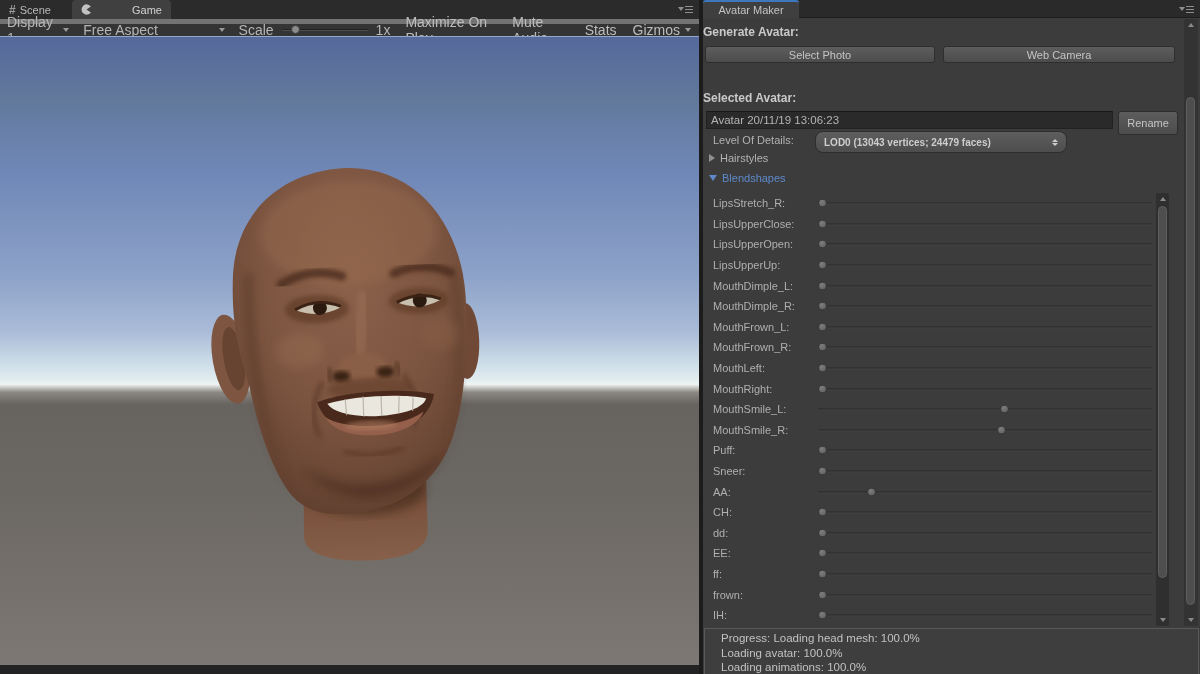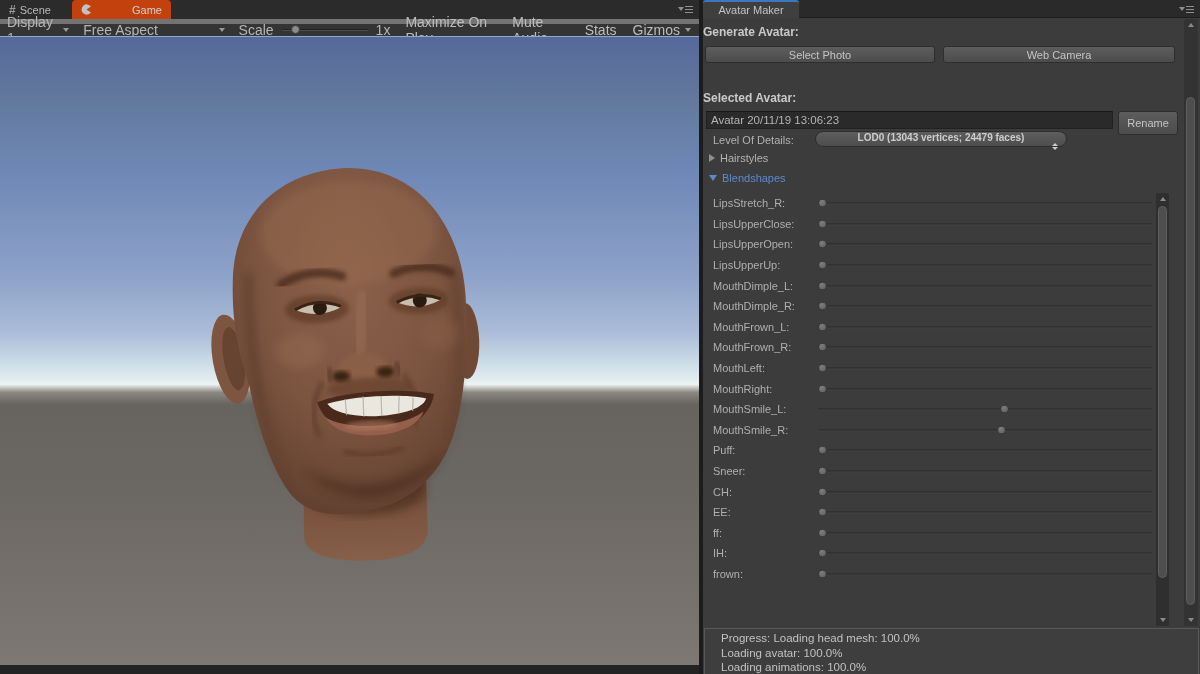--- a/index.html
+++ b/index.html
@@ -6,21 +6,21 @@
   html,body { width:1200px; height:674px; overflow:hidden; background:#1f1f1f;
     font-family:"Liberation Sans","DejaVu Sans",sans-serif; }
   .window { position:relative; width:1200px; height:674px; background:#282828; }
 
   
   .game-pane { position:absolute; left:0; top:0; width:699px; height:674px; background:#282828; }
   .g-tabbar { position:absolute; left:0; top:0; width:100%; height:19px; background:#2b2b2b; }
   .tab { position:absolute; top:0; height:19px; display:flex; align-items:center; gap:4px;
     font-size:11px; color:#b9b9b9; padding:0 9px; cursor:default; }
   .tab-scene { left:0; }
-  .tab-game { left:72px; background:#c2410c; border-radius:4px 4px 0 0; color:#d2d2d2;gap:40px; }
+  .tab-game { left:72px; background:#404040; border-radius:4px 4px 0 0; color:#d2d2d2;gap:40px; }
   .hash-icon { font-size:12px; color:#9a9a9a; font-weight:bold; }
   .pane-menu { position:absolute; top:4px; right:5px; width:16px; height:10px; display:flex;
     align-items:center; gap:1px; color:#8e8e8e; font-size:8px; line-height:10px; }
   .pane-menu .tri { width:0; height:0; border-left:3px solid transparent; border-right:3px solid transparent; border-top:4px solid #8e8e8e; }
   .pane-menu .burger { width:8px; height:7px; border-top:1px solid #8e8e8e; border-bottom:1px solid #8e8e8e; position:relative; }
   .pane-menu .burger::after { content:""; position:absolute; left:0; right:0; top:2px; border-top:1px solid #8e8e8e; }
 
   .g-toolbar { position:absolute; left:0; top:19px; width:100%; height:17px; background:#343434;
     border-top:5px solid #737373; display:flex; align-items:center; font-size:14px; color:#b5b5b5; }
   .tb-item { display:flex; align-items:center; gap:4px; padding:0 7px; height:100%; }
@@ -51,21 +51,21 @@
 
   .hdr { position:absolute; left:0; width:478px; font-size:12px; font-weight:bold; color:#c9c9c9; }
   .btn { position:absolute; height:17px; background:linear-gradient(#5d5d5d,#4c4c4c); border:1px solid #2e2e2e;
     border-radius:3px; font-size:11px; color:#c4c4c4; display:flex; align-items:center; justify-content:center; }
   .name-field { position:absolute; left:3px; top:111px; width:407px; height:18px; background:#2a2a2a;
     border:1px solid #212121; border-top-color:#191919; color:#b4b4b4; font-size:11.5px;
     font-family:"Liberation Sans","DejaVu Sans",sans-serif; padding:0 4px; }
   .row-label { position:absolute; font-size:11px; color:#b2b2b2; }
   .lod-drop { position:absolute; left:112px; top:131px; width:252px; height:16px; background:linear-gradient(#5e5e5e,#4d4d4d);
     border:1px solid #2e2e2e; border-radius:8px; display:flex; align-items:center; font-size:10px;
-    font-weight:bold; color:#cdcdcd; padding:0 8px;flex-direction:column; }
+    font-weight:bold; color:#cdcdcd; padding:10px 8px; }
   .lod-arrows { margin-left:auto; display:flex; flex-direction:column; gap:1px; }
   .lod-arrows i { display:block; width:0; height:0; border-left:3px solid transparent; border-right:3px solid transparent; }
   .lod-arrows .up { border-bottom:3px solid #ccc; }
   .lod-arrows .dn { border-top:3px solid #ccc; }
 
   .foldout { position:absolute; left:6px; display:flex; align-items:center; gap:5px; font-size:11px; color:#b2b2b2; }
   .fo-tri-right { width:0; height:0; border-top:4px solid transparent; border-bottom:4px solid transparent; border-left:6px solid #909090; }
   .fo-tri-down { width:0; height:0; border-left:4px solid transparent; border-right:4px solid transparent; border-top:6px solid #5e8acc; }
   .fo-blue { color:#5e8acc; }
 
@@ -378,49 +378,63 @@
           </span>
         </div>
         <div class="bs-row">
           <span class="bs-label">Sneer:</span>
           <span class="bs-slider">
             <span class="bs-track"></span>
             <span class="bs-handle" style="left:0px"></span>
           </span>
         </div>
         <div class="bs-row">
+          <span class="bs-label">AA:</span>
+          <span class="bs-slider">
+            <span class="bs-track"></span>
+            <span class="bs-handle" style="left:49px"></span>
+          </span>
+        </div>
+        <div class="bs-row">
           <span class="bs-label">CH:</span>
           <span class="bs-slider">
             <span class="bs-track"></span>
             <span class="bs-handle" style="left:0px"></span>
           </span>
         </div>
         <div class="bs-row">
+          <span class="bs-label">dd:</span>
+          <span class="bs-slider">
+            <span class="bs-track"></span>
+            <span class="bs-handle" style="left:0px"></span>
+          </span>
+        </div>
+        <div class="bs-row">
           <span class="bs-label">EE:</span>
           <span class="bs-slider">
             <span class="bs-track"></span>
             <span class="bs-handle" style="left:0px"></span>
           </span>
         </div>
         <div class="bs-row">
           <span class="bs-label">ff:</span>
           <span class="bs-slider">
             <span class="bs-track"></span>
             <span class="bs-handle" style="left:0px"></span>
           </span>
         </div>
         <div class="bs-row">
+          <span class="bs-label">frown:</span>
+          <span class="bs-slider">
+            <span class="bs-track"></span>
+            <span class="bs-handle" style="left:0px"></span>
+          </span>
+        </div>
+        <div class="bs-row">
           <span class="bs-label">IH:</span>
-          <span class="bs-slider">
-            <span class="bs-track"></span>
-            <span class="bs-handle" style="left:0px"></span>
-          </span>
-        </div>
-        <div class="bs-row">
-          <span class="bs-label">frown:</span>
           <span class="bs-slider">
             <span class="bs-track"></span>
             <span class="bs-handle" style="left:0px"></span>
           </span>
         </div>
       </div>
 
     <div class="scrollbar sb-inner">
       <span class="sb-arrow up">
           <i></i>

